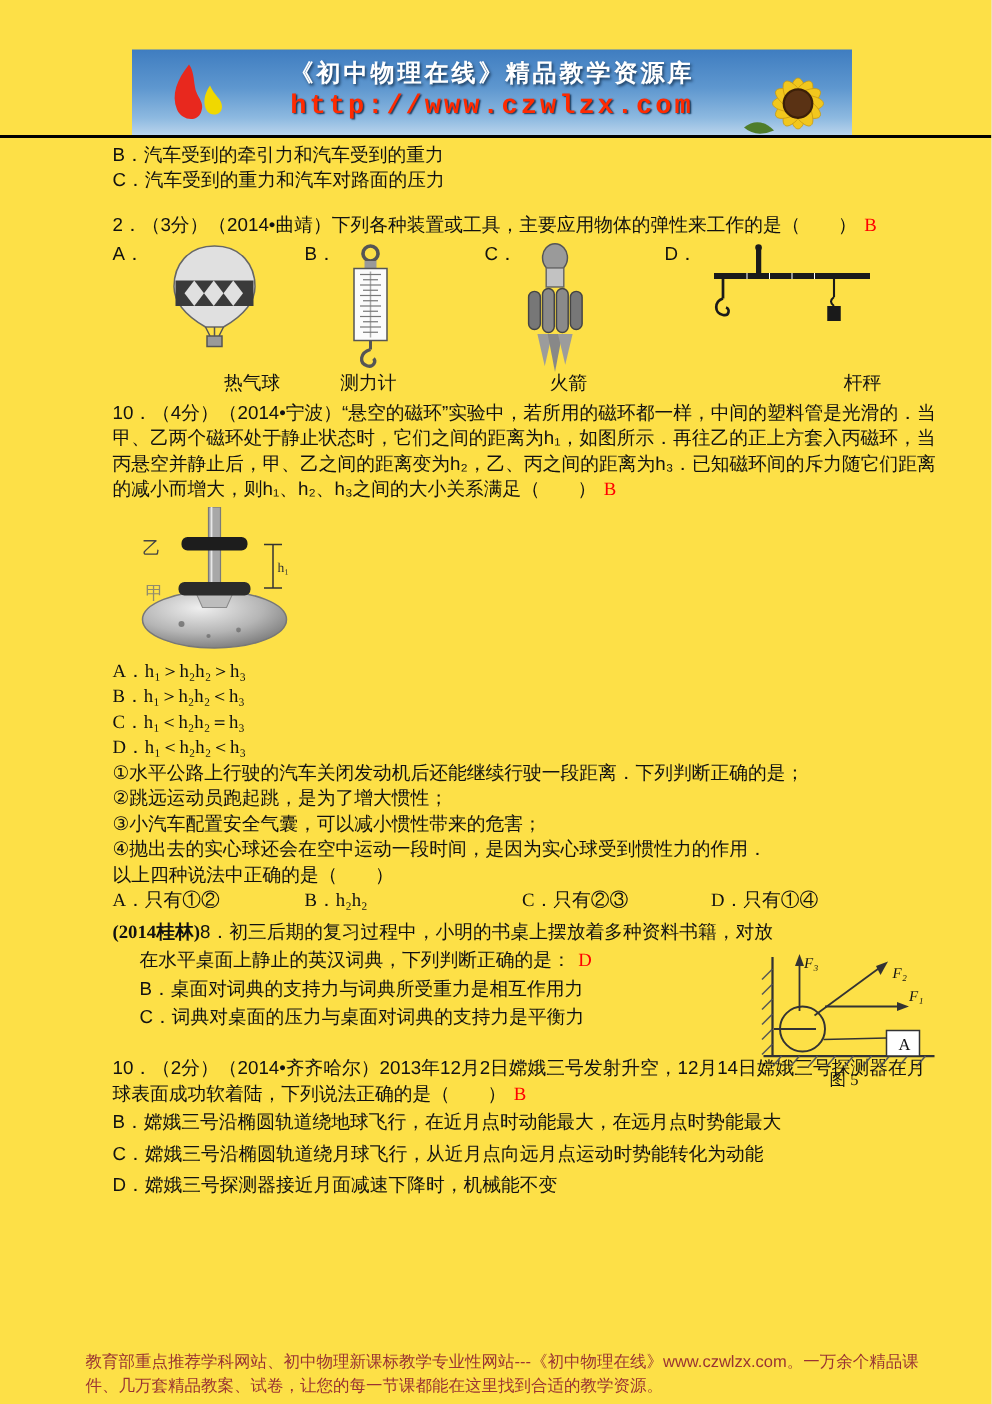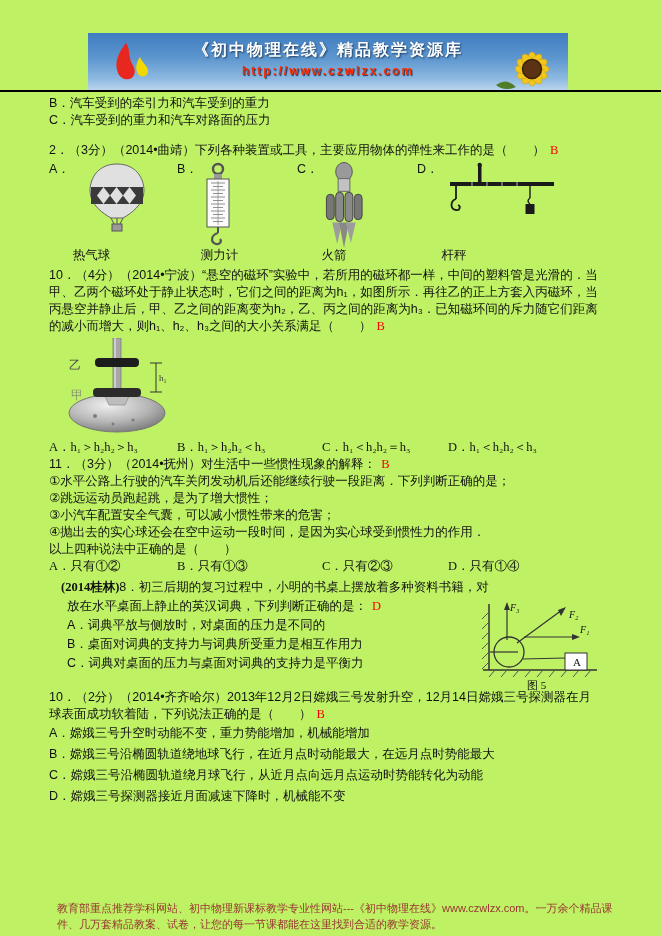--- a/index.html
+++ b/index.html
@@ -1,52 +1,52 @@
 <!DOCTYPE html>
 <html><head>
 <meta charset="utf-8">
 <style>
   html,body{margin:0;padding:0;background:#e9e9e9;}
-  .page{position:relative;width:661px;height:936px;background:#bef264;margin:0 auto;
+  .page{position:relative;width:661px;height:936px;background:#fde047;margin:0 auto;
         font-family:"Liberation Sans","DejaVu Sans",sans-serif;font-size:12.5px;color:#111;
         overflow:hidden;}
   
   .banner{position:absolute;top:33px;left:88px;width:480px;height:57px;overflow:hidden;
           background:linear-gradient(180deg,#3f7dc0 0%,#5e97cf 45%,#8db9e0 80%,#b9d4ec 100%);}
   .banner-logo{position:absolute;left:16px;top:6px;}
   .banner-text{position:absolute;left:95px;right:95px;top:5px;text-align:center;}
   .banner-title{color:#ffffff;font-weight:bold;font-size:16px;letter-spacing:2px;
                 text-shadow:1px 1px 2px #1a3a5c;line-height:24px;white-space:nowrap;}
-  .banner-url{color:#ff2a00;font-weight:bold;font-size:12px;letter-spacing:2px;
-              font-family:Liberation Sans, sans-serif;
+  .banner-url{color:#ff2a00;font-weight:bold;font-size:18px;letter-spacing:2px;
+              font-family:Liberation Mono, monospace;
               text-shadow:1px 1px 1px #1a3a5c;line-height:18px;}
   .sunflower{position:absolute;right:0px;bottom:-6px;}
   .divider{position:absolute;top:90px;left:0;width:661px;height:2px;background:#000;}
   
-  .content{position:absolute;top:95px;left:49px;width:553px;}
+  .content{position:absolute;top:95px;left:75px;width:553px;}
   .ln{line-height:17px;}
   .ans{color:#ff0000;padding-left:5px;font-family:"Liberation Serif","DejaVu Serif",serif;}
   .gap{height:13px;}
   
   .q2row{display:flex;margin:3px 0 5px 0;height:100px;}
   .q2cell{display:flex;align-items:flex-start;}
   .q2cell .letter{line-height:14px;margin-right:3px;}
-  .figcol{display:flex;flex-direction:column;align-items:flex-start;height:100%;}
+  .figcol{display:flex;flex-direction:column;align-items:flex-end;height:100%;}
   .figcol .cap{margin-top:auto;line-height:14px;}
   .w-a{width:128px}.w-b{width:120px}.w-c{width:120px}.w-d{width:170px}
   
   .magwrap{margin:3px 0 2px 6px;}
   
   .row4{display:flex;line-height:17px;font-family:Liberation Serif, serif;}
   .row4 .o0{width:128px}.row4 .o1{width:145px}.row4 .o2{width:126px}
-  .hsub{font-family:"Liberation Serif","DejaVu Serif",serif;}
+  .hsub{font-family:"Liberation Serif","DejaVu Serif",serif;flex-direction:column;}
   
   .qg-wrap{position:relative;margin-top:3px;}
   .hang{padding-left:18px;text-indent:-18px;line-height:19px;width:430px;}
-  .hang b{font-family:"Liberation Serif","DejaVu Serif",serif;margin-left:12px;}
+  .hang b{font-family:"Liberation Serif","DejaVu Serif",serif;}
   .qg-opts .ln{padding-left:18px;line-height:19px;}
   .fig5{position:absolute;left:428px;top:20px;text-align:center;}
   
   .qq .ln{line-height:17px;}
   .qq-opts .ln{line-height:21px;}
   
   .footer{position:absolute;top:900px;left:57px;width:558px;font-size:11px;
           line-height:16px;color:#993333;}
   svg text{font-family:"Liberation Serif","DejaVu Serif",serif;}
 </style>
@@ -210,37 +210,35 @@
       </svg>
     </div>
 
     <div class="row4 hsub">
       <span class="o0">A．h₁＞h₂h₂＞h₃</span>
       <span class="o1">B．h₁＞h₂h₂＜h₃</span>
       <span class="o2">C．h₁＜h₂h₂＝h₃</span>
       <span class="o3">D．h₁＜h₂h₂＜h₃</span>
     </div>
 
-    <div class="ln"><span>11．（3分）（2014•抚州）对生活中一些惯性现象的解释：</span><span class="ans">B</span></div>
     <div class="ln">①水平公路上行驶的汽车关闭发动机后还能继续行驶一段距离．下列判断正确的是；</div>
     <div class="ln">②跳远运动员跑起跳，是为了增大惯性；</div>
     <div class="ln">③小汽车配置安全气囊，可以减小惯性带来的危害；</div>
     <div class="ln">④抛出去的实心球还会在空中运动一段时间，是因为实心球受到惯性力的作用．</div>
     <div class="ln">以上四种说法中正确的是（　　）</div>
     <div class="row4">
       <span class="o0">A．只有①②</span>
-      <span class="o1">B．只有①③</span>
+      <span class="o1">B．h₂h₂</span>
       <span class="o2">C．只有②③</span>
       <span class="o3">D．只有①④</span>
     </div>
 
     <div class="qg-wrap">
       <div class="hang"><b>(2014桂林)</b><span>8．初三后期的复习过程中，小明的书桌上摆放着多种资料书籍，对放在水平桌面上静止的英汉词典，下列判断正确的是：</span><span class="ans">D</span></div>
       <div class="qg-opts">
-        <div class="ln">A．词典平放与侧放时，对桌面的压力是不同的</div>
         <div class="ln">B．桌面对词典的支持力与词典所受重力是相互作用力</div>
         <div class="ln">C．词典对桌面的压力与桌面对词典的支持力是平衡力</div>
       </div>
       <div class="fig5">
         <svg width="122" height="94" viewBox="0 0 122 94">
           <line x1="12" y1="6" x2="12" y2="72" stroke="#333" stroke-width="1.5"></line>
           <g stroke="#555" stroke-width="1">
             <line x1="12" y1="14" x2="5" y2="21"></line>
               <line x1="12" y1="24" x2="5" y2="31"></line>
             <line x1="12" y1="34" x2="5" y2="41"></line>
@@ -275,21 +273,20 @@
           <text x="92" y="20" font-size="10" font-style="italic" fill="#111">F₂</text>
           <text x="103" y="35" font-size="10" font-style="italic" fill="#111">F₁</text>
           <text x="50" y="91" font-size="11" fill="#111">图 5</text>
         </svg>
       </div>
     </div>
 
     <div class="qq">
       <div class="ln" style="margin-top:16px"><span>10．（2分）（2014•齐齐哈尔）2013年12月2日嫦娥三号发射升空，12月14日嫦娥三号探测器在月球表面成功软着陆，下列说法正确的是（　　）</span><span class="ans">B</span></div>
       <div class="qq-opts">
-        <div class="ln">A．嫦娥三号升空时动能不变，重力势能增加，机械能增加</div>
         <div class="ln">B．嫦娥三号沿椭圆轨道绕地球飞行，在近月点时动能最大，在远月点时势能最大</div>
         <div class="ln">C．嫦娥三号沿椭圆轨道绕月球飞行，从近月点向远月点运动时势能转化为动能</div>
         <div class="ln">D．嫦娥三号探测器接近月面减速下降时，机械能不变</div>
       </div>
     </div>
 
   </div>
 
   <div class="footer">教育部重点推荐学科网站、初中物理新课标教学专业性网站---《初中物理在线》www.czwlzx.com。一万余个精品课件、几万套精品教案、试卷，让您的每一节课都能在这里找到合适的教学资源。</div>
 

